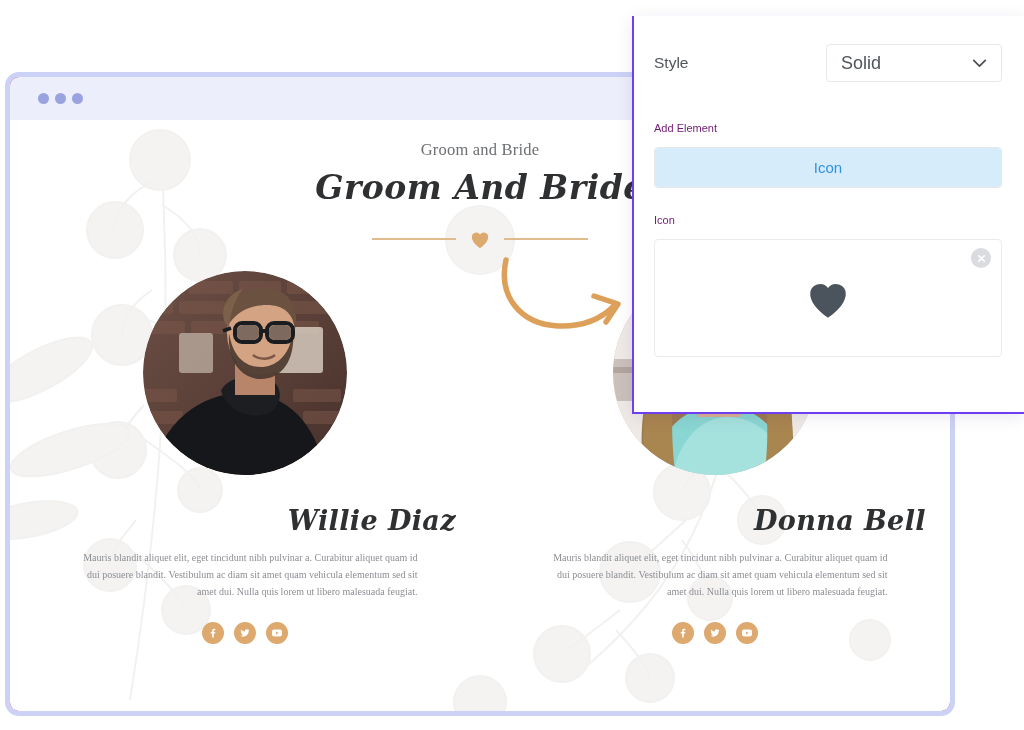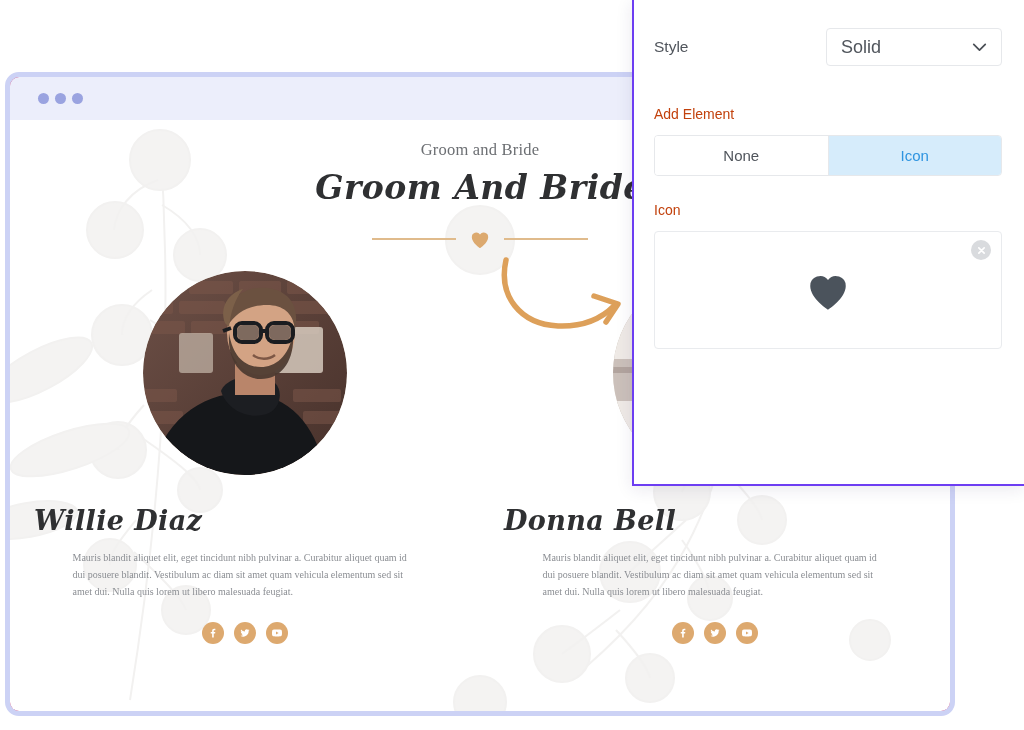--- a/index.html
+++ b/index.html
@@ -48,21 +48,21 @@
     font-family: "DejaVu Serif", serif;
     font-style: italic; font-weight: 700;
     font-size: 33px; color: #2f3032;
     margin-top: 8px; letter-spacing: .5px;
   }
   .divider { margin: 22px auto 0; width: 216px; display: flex; align-items: center; justify-content: center; }
   .divider .line { flex: 1; height: 1.5px; background: #e0bb8c; }
   .divider .heart { margin: 0 13px; color: #dca96f; display:flex; }
 
   .couple { display: flex; margin-top: 22px; }
-  .person { flex: 1; text-align: left; padding: 0 24px; }
+  .person { flex: 1; text-align: right; padding: 0 24px; }
 
   .photo {
     width: 204px; height: 204px; border-radius: 50%;
     margin: 0 auto; overflow: hidden; position: relative;
     background:#cfc6bd;
   }
   .photo svg { display:block; width:100%; height:100%; }
 
   .pname {
     font-family: "DejaVu Serif", serif;
@@ -81,42 +81,42 @@
     background: #dda96f; color:#fff;
     display:flex; align-items:center; justify-content:center;
   }
   .soc svg { width: 12px; height: 12px; fill:#fff; }
 
   
   .arrow { position: absolute; left: 486px; top: 252px; z-index: 6; pointer-events:none; }
 
   
   .panel {
-    position: absolute; left: 632px; top: 0;
-    width: 392px; height: 486px;
+    position: absolute; left: 632px; top: 16px;
+    width: 392px; height: 398px;
     background: #ffffff;
     border: 2px solid #6d3ef2;
     border-right: none; border-top: none;
     z-index: 10;
     padding: 20px 22px 8px 20px;
     box-shadow: 0 3px 16px rgba(40,30,90,.10);
   }
   .row-style { display:flex; align-items:center; justify-content:space-between; margin-top: 8px; }
   .lbl { font-size: 15.5px; color: #50555c; }
   .select {
     width: 176px; height: 38px;
     border: 1px solid #e6e8eb; border-radius: 4px;
     background: #fff;
     display:flex; align-items:center; justify-content: space-between;
     padding: 0 14px;
     font-size: 18px; color: #50555c;
   }
   .chev { color:#4a4f56; display:flex; }
 
-  .sect-label { font-size: 14px; color: #c2410c; margin-top: 40px; }
+  .sect-label { font-size: 11px; color: #701a75; margin-top: 40px; }
 
   .seg {
     margin-top: 13px;
     display: flex;
     border: 1px solid #e6e8eb; border-radius: 4px;
     overflow: hidden; height: 41px;
   }
   .seg-btn {
     flex: 1; display:flex; align-items:center; justify-content:center;
     font-size: 15px; color: #50555c;
@@ -380,21 +380,20 @@
           <svg width="15" height="9" viewBox="0 0 16 10" aria-hidden="true">
             <path d="M1.6 1.6 L8 8 L14.4 1.6" fill="none" stroke="currentColor" stroke-width="1.9" stroke-linecap="round" stroke-linejoin="round"></path>
           </svg>
         </span>
       </div>
     </div>
 
     <div class="sect-label">Add Element</div>
 
     <div class="seg">
-      <div class="seg-btn">None</div>
       <div class="seg-btn active">Icon</div>
     </div>
 
     <div class="sect-label" style="margin-top:26px">Icon</div>
 
     <div class="icon-box">
       <span class="big-heart">
         <svg width="46" height="42" viewBox="0 0 24 22" aria-hidden="true">
           <path fill="currentColor" d="M12 21.3s-9.3-5.9-9.3-12.4a5.2 5.2 0 0 1 9.3-3.2 5.2 5.2 0 0 1 9.3 3.2c0 6.5-9.3 12.4-9.3 12.4z"></path>
         </svg>

